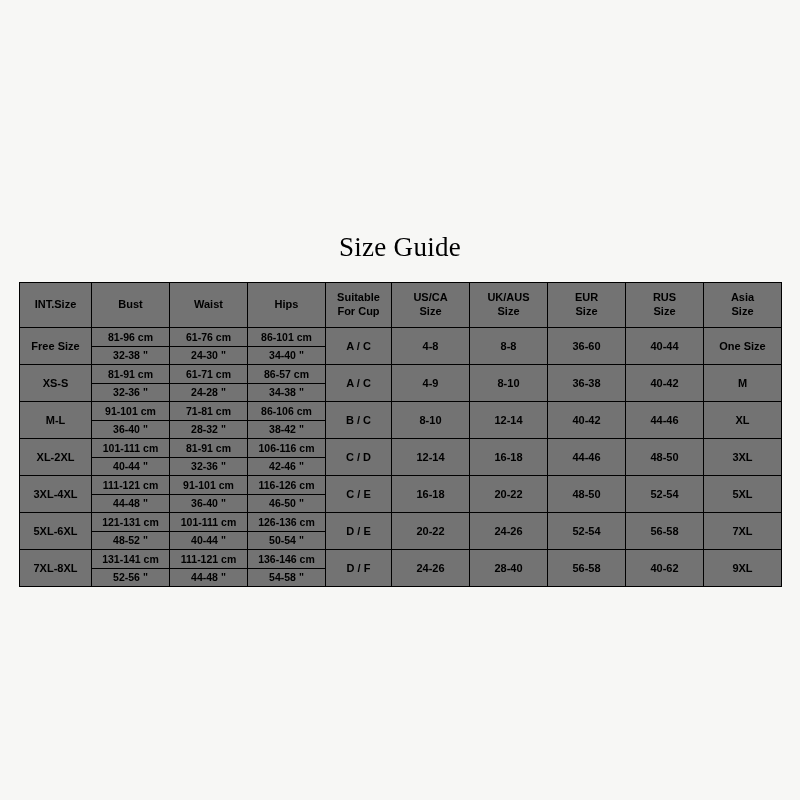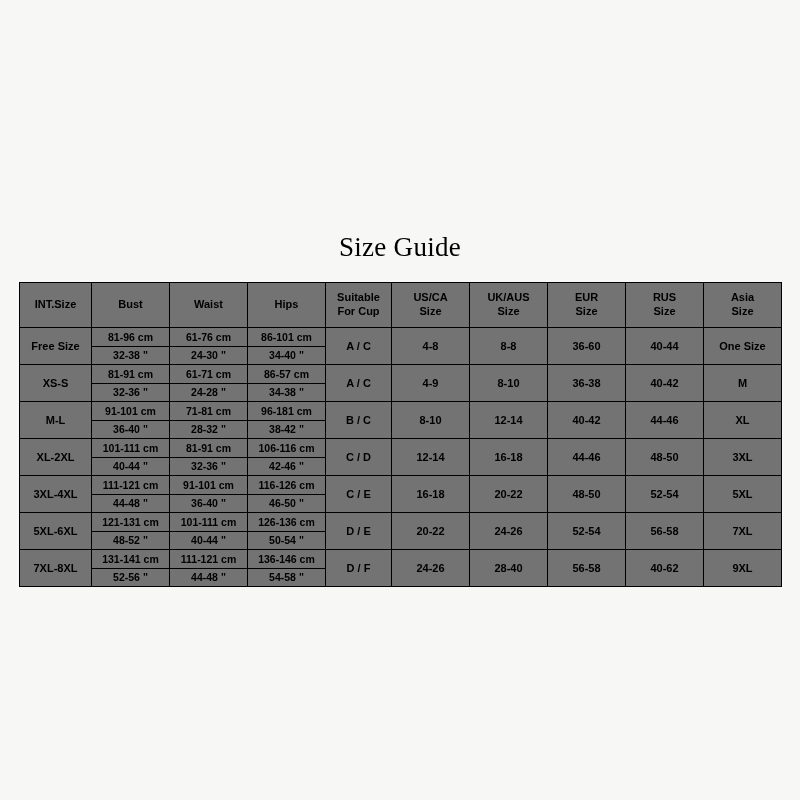--- a/index.html
+++ b/index.html
@@ -203,21 +203,21 @@
           <td class="intsize">M-L</td>
           <td class="measure">
             <span class="cm">91-101 cm</span>
             <span class="inch">36-40 "</span>
           </td>
           <td class="measure">
             <span class="cm">71-81 cm</span>
             <span class="inch">28-32 "</span>
           </td>
           <td class="measure">
-            <span class="cm">96-181 cm</span>
+            <span class="cm">86-106 cm</span>
             <span class="inch">38-42 "</span>
           </td>
           <td class="plain">B / C</td>
           <td class="plain">8-10</td>
           <td class="plain">12-14</td>
           <td class="plain">40-42</td>
           <td class="plain">44-46</td>
           <td class="plain">XL</td>
         </tr>
 

